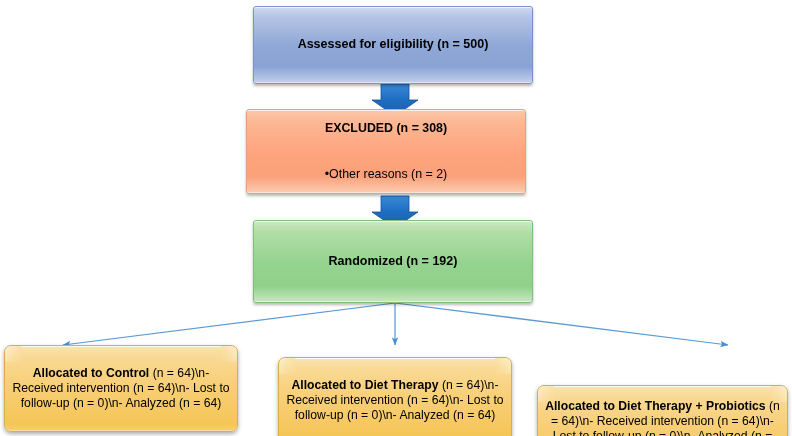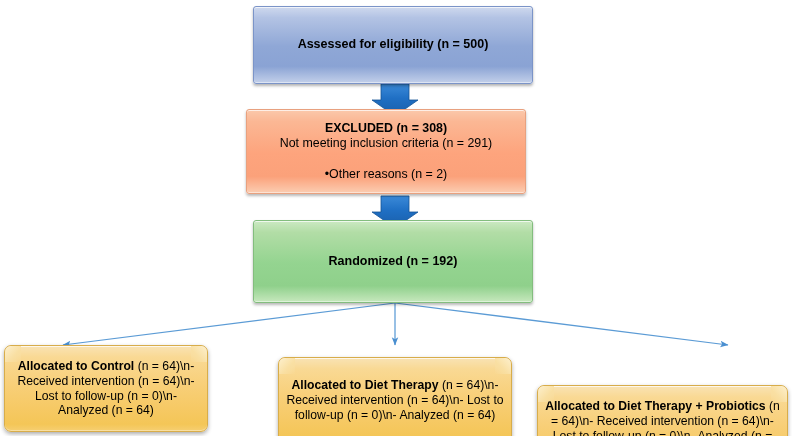--- a/index.html
+++ b/index.html
@@ -153,31 +153,31 @@
     </g>
   </svg>
 
   <div class="node node-blue" style="left:253px; top:6px; width:280px; height:78px;">
     <span class="txt">Assessed for eligibility (n = 500)</span>
   </div>
 
   <div class="node node-orange" style="left:246px; top:109px; width:280px; height:85px;">
     <span class="txt">
       <span class="b">EXCLUDED (n = 308)</span><br>
-      <span>Not meeting inclusion criteria (n = 291)</span><br>
+      <br>
       <br>
       <span>•Other reasons (n = 2)</span>
     </span>
   </div>
 
   <div class="node node-green" style="left:253px; top:220px; width:280px; height:83px;">
     <span class="txt">Randomized (n = 192)</span>
   </div>
 
-  <div class="node node-gold" style="left:4px; top:345px; width:204px; height:87px;">
+  <div class="node node-gold" style="left:4px; top:345px; width:234px; height:87px;">
     <span class="txt">
       <span class="b">Allocated to Control</span><span> (n = 64)\n- Received intervention (n = 64)\n- Lost to follow-up (n = 0)\n- Analyzed (n = 64)</span>
     </span>
   </div>
 
   <div class="node node-gold" style="left:278px; top:345px; width:234px; height:87px;margin-top:12px;">
     <span class="txt">
       <span class="b">Allocated to Diet Therapy</span><span> (n = 64)\n- Received intervention (n = 64)\n- Lost to follow-up (n = 0)\n- Analyzed (n = 64)</span>
     </span>
   </div>

